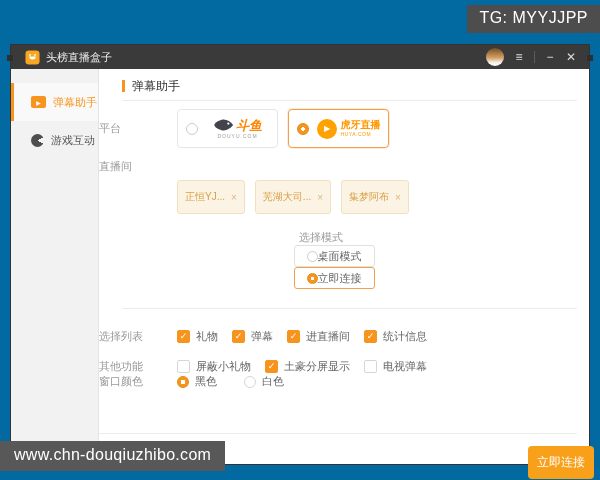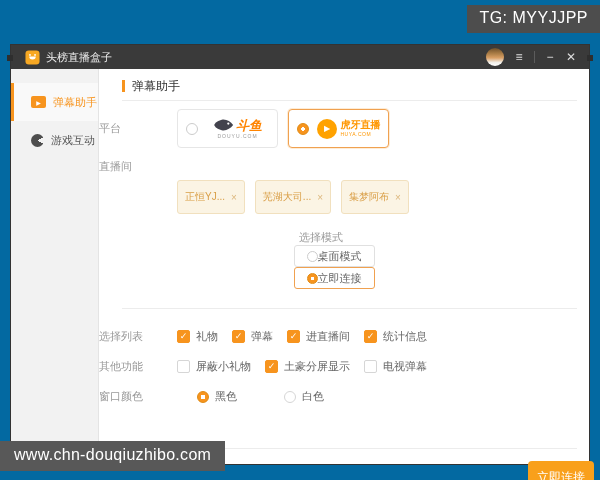--- a/index.html
+++ b/index.html
@@ -75,21 +75,21 @@
   
   .mode-row{margin-top:16px;flex-direction:column;}
   .mcard{height:20px;display:flex;align-items:center;padding:0 12px;border:1px solid #e0e0e0;
          border-radius:3px;font-size:11px;color:#666;margin-right:8px;cursor:pointer;background:#fff;}
   .mcard.selected{border-color:#F0A150;}
   .mradio{width:9px;height:9px;border:1px solid #ccc;border-radius:50%;background:#fff;flex:none;}
   .mradio.on{border-color:#E08A12;background:radial-gradient(circle,#fff 0 1.8px,#F7941E 1.9px);}
   
   .list-row{margin-top:20px;}
   .other-row{margin-top:15px;}
-  .color-row{margin-top:15px;gap:20px;}
+  .color-row{}
   .citem{display:flex;align-items:center;gap:6px;margin-right:14px;font-size:11px;color:#666;cursor:pointer;}
   .cbox{width:13px;height:13px;border:1px solid #d6d6d6;border-radius:2px;background:#fff;
         box-sizing:border-box;display:flex;align-items:center;justify-content:center;flex:none;}
   .cbox.on{background:#F7941E;border-color:#F7941E;color:#fff;font-size:9px;line-height:1;}
   .rdot{width:12px;height:12px;border:1px solid #d6d6d6;border-radius:50%;background:#fff;
         box-sizing:border-box;flex:none;}
   .rdot.on{border-color:#E08A12;background:radial-gradient(circle,#fff 0 2.4px,#F7941E 2.5px);}
   
   .btn-row{display:flex;justify-content:flex-end;margin-top:12px;}
   .connect{background:#F9A01B;color:#fff;font-size:12px;padding:8px 9px;border:none;border-radius:4px;

